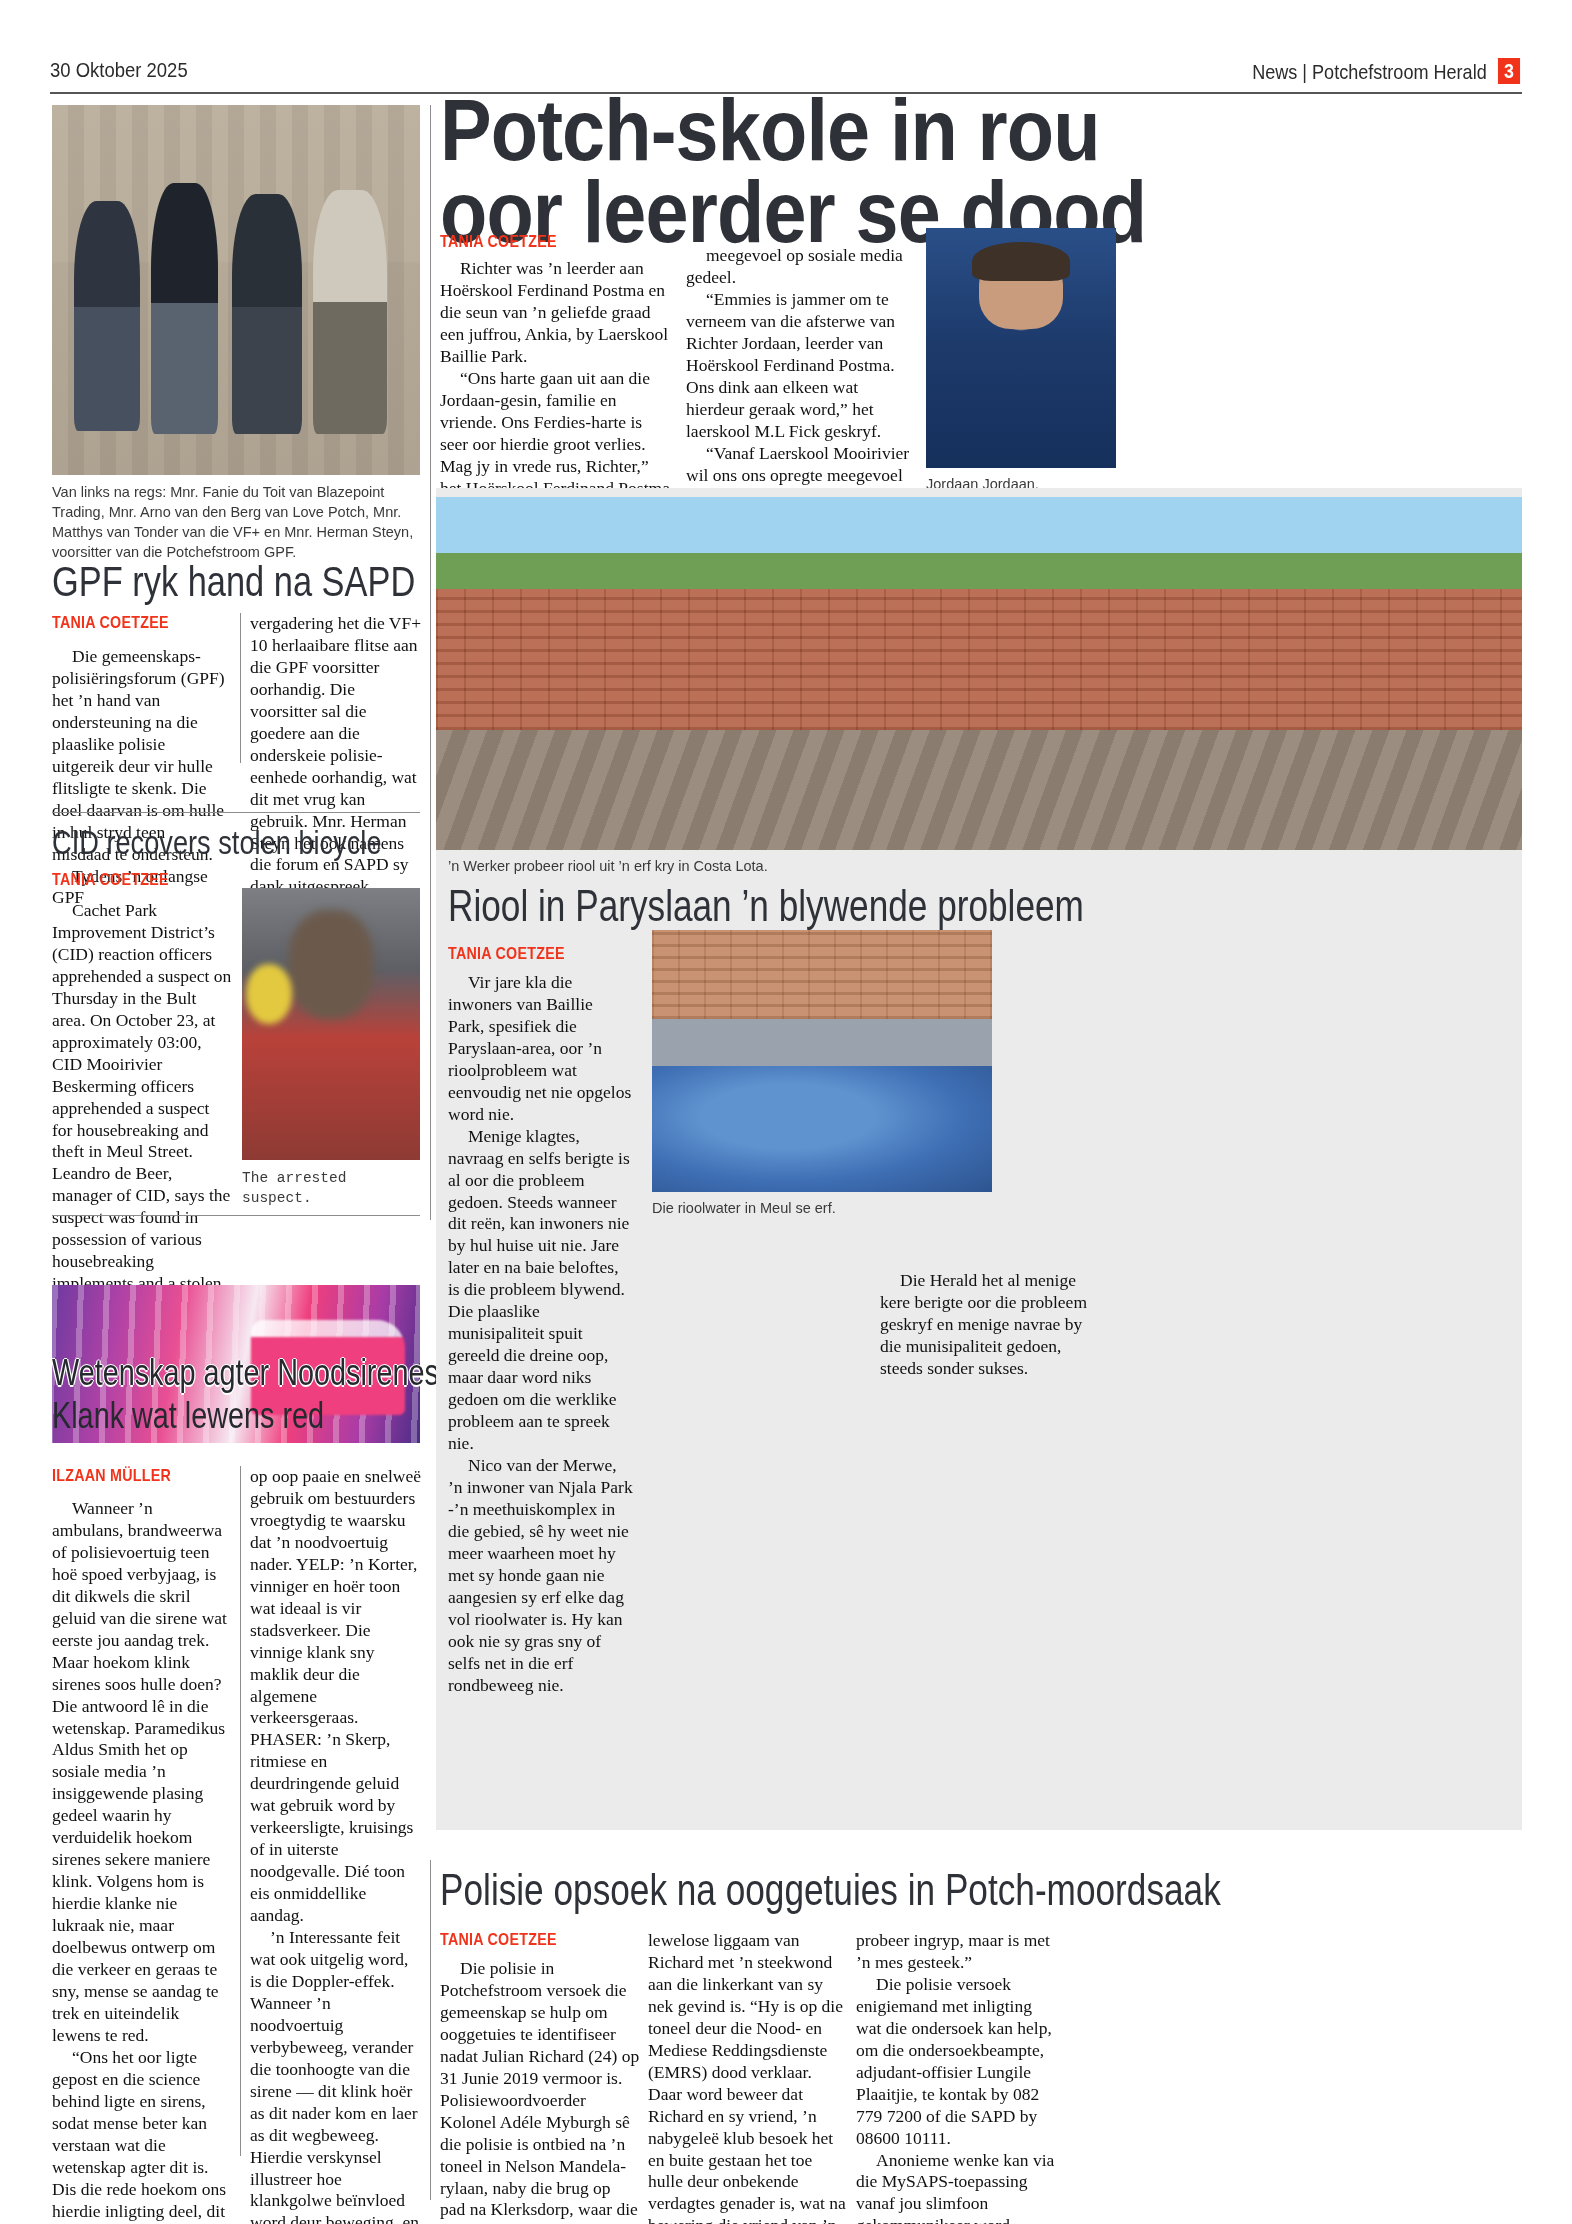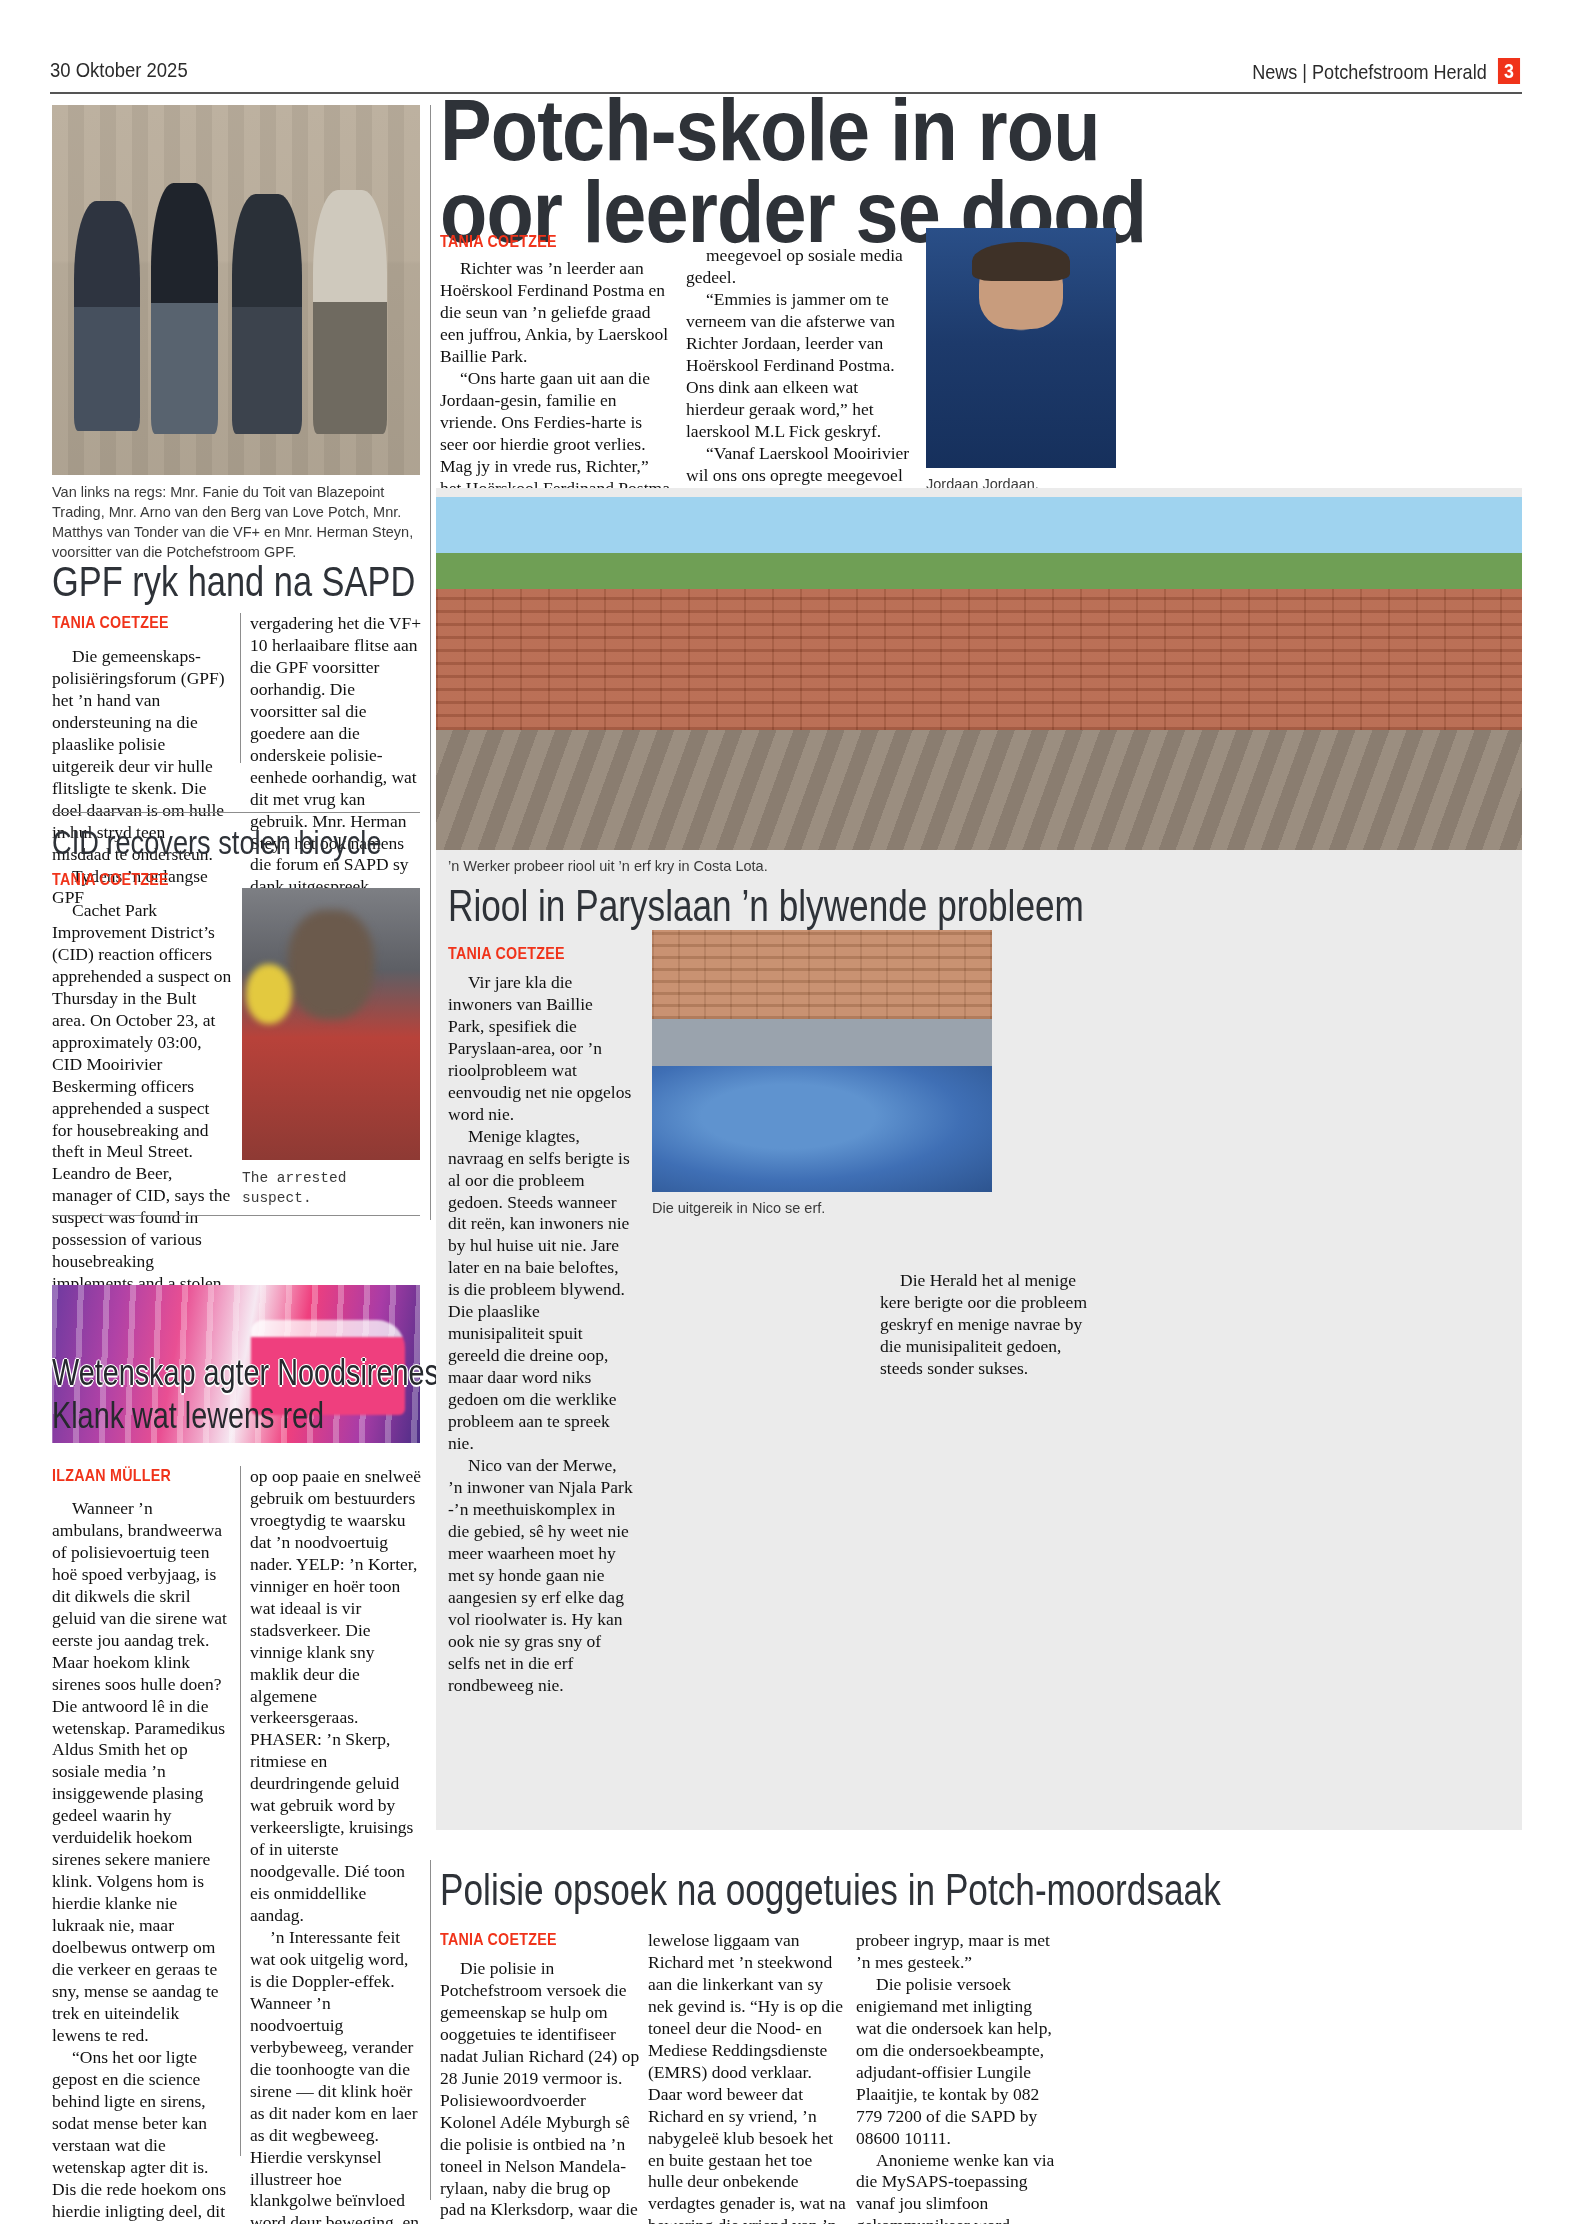--- a/index.html
+++ b/index.html
@@ -302,34 +302,34 @@
 
   <div class="byline" style="position:absolute; left:448px; top:944px;">TANIA COETZEE</div>
 
   <div class="body-col" style="position:absolute; left:448px; top:972px; width:185px;">
     <p>Vir jare kla die inwoners van Baillie Park, spesifiek die Paryslaan-area, oor ’n rioolprobleem wat eenvoudig net nie opgelos word nie.</p>
       <p>Menige klagtes, navraag en selfs berigte is al oor die probleem gedoen. Steeds wanneer dit reën, kan inwoners nie by hul huise uit nie. Jare later en na baie beloftes, is die probleem blywend. Die plaaslike munisipaliteit spuit gereeld die dreine oop, maar daar word niks gedoen om die werklike probleem aan te spreek nie.</p>
       <p>Nico van der Merwe, ’n inwoner van Njala Park -’n meethuiskomplex in die gebied, sê hy weet nie meer waarheen moet hy met sy honde gaan nie aangesien sy erf elke dag vol rioolwater is. Hy kan ook nie sy gras sny of selfs net in die erf rondbeweeg nie.</p>
   </div>
 
   <div class="photo ph-yard" style="left:652px; top:930px; width:340px; height:262px;"></div>
-  <div class="caption" style="position:absolute; left:652px; top:1198px; width:340px;">Die uitgereik in Nico se erf.</div>
+  <div class="caption" style="position:absolute; left:652px; top:1198px; width:340px;">Die rioolwater in Meul se erf.</div>
 
   <div class="body-col" style="position:absolute; left:880px; top:1232px; width:210px;margin-top:38px;">
     <p>Die Herald het al menige kere berigte oor die probleem geskryf en menige navrae by die munisipaliteit gedoen, steeds sonder sukses.</p>
   </div>
 
   <div class="divider-v" style="left:430px; top:1860px; height:340px;"></div>
 
   <div class="hl" style="position:absolute; left:440px; top:1868px; width:1400px; font-size:44px; color:#2e3238;">Polisie opsoek na ooggetuies in Potch-moordsaak</div>
 
   <div class="byline" style="position:absolute; left:440px; top:1930px;">TANIA COETZEE</div>
 
   <div class="body-col" style="position:absolute; left:440px; top:1958px; width:200px;">
-    <p>Die polisie in Potchefstroom versoek die gemeenskap se hulp om ooggetuies te identifiseer nadat Julian Richard (24) op 28 Junie 2019 vermoor is. Polisiewoordvoerder Kolonel Adéle Myburgh sê die polisie is ontbied na ’n toneel in Nelson Mandela-rylaan, naby die brug op pad na Klerksdorp, waar die</p>
+    <p>Die polisie in Potchefstroom versoek die gemeenskap se hulp om ooggetuies te identifiseer nadat Julian Richard (24) op 31 Junie 2019 vermoor is. Polisiewoordvoerder Kolonel Adéle Myburgh sê die polisie is ontbied na ’n toneel in Nelson Mandela-rylaan, naby die brug op pad na Klerksdorp, waar die</p>
   </div>
   <div class="body-col" style="position:absolute; left:648px; top:1930px; width:200px;">
     <p style="text-indent:0;">lewelose liggaam van Richard met ’n steekwond aan die linkerkant van sy nek gevind is. “Hy is op die toneel deur die Nood- en Mediese Reddingsdienste (EMRS) dood verklaar. Daar word beweer dat Richard en sy vriend, ’n nabygeleë klub besoek het en buite gestaan het toe hulle deur onbekende verdagtes genader is, wat na bewering die vriend van ’n selfoon beroof het. Julian het</p>
   </div>
   <div class="body-col" style="position:absolute; left:856px; top:1930px; width:200px;">
     <p style="text-indent:0;">probeer ingryp, maar is met ’n mes gesteek.”</p>
       <p>Die polisie versoek enigiemand met inligting wat die ondersoek kan help, om die ondersoekbeampte, adjudant-offisier Lungile Plaaitjie, te kontak by 082 779 7200 of die SAPD by 08600 10111.</p>
       <p>Anonieme wenke kan via die MySAPS-toepassing vanaf jou slimfoon gekommunikeer word.</p>
   </div>
 

